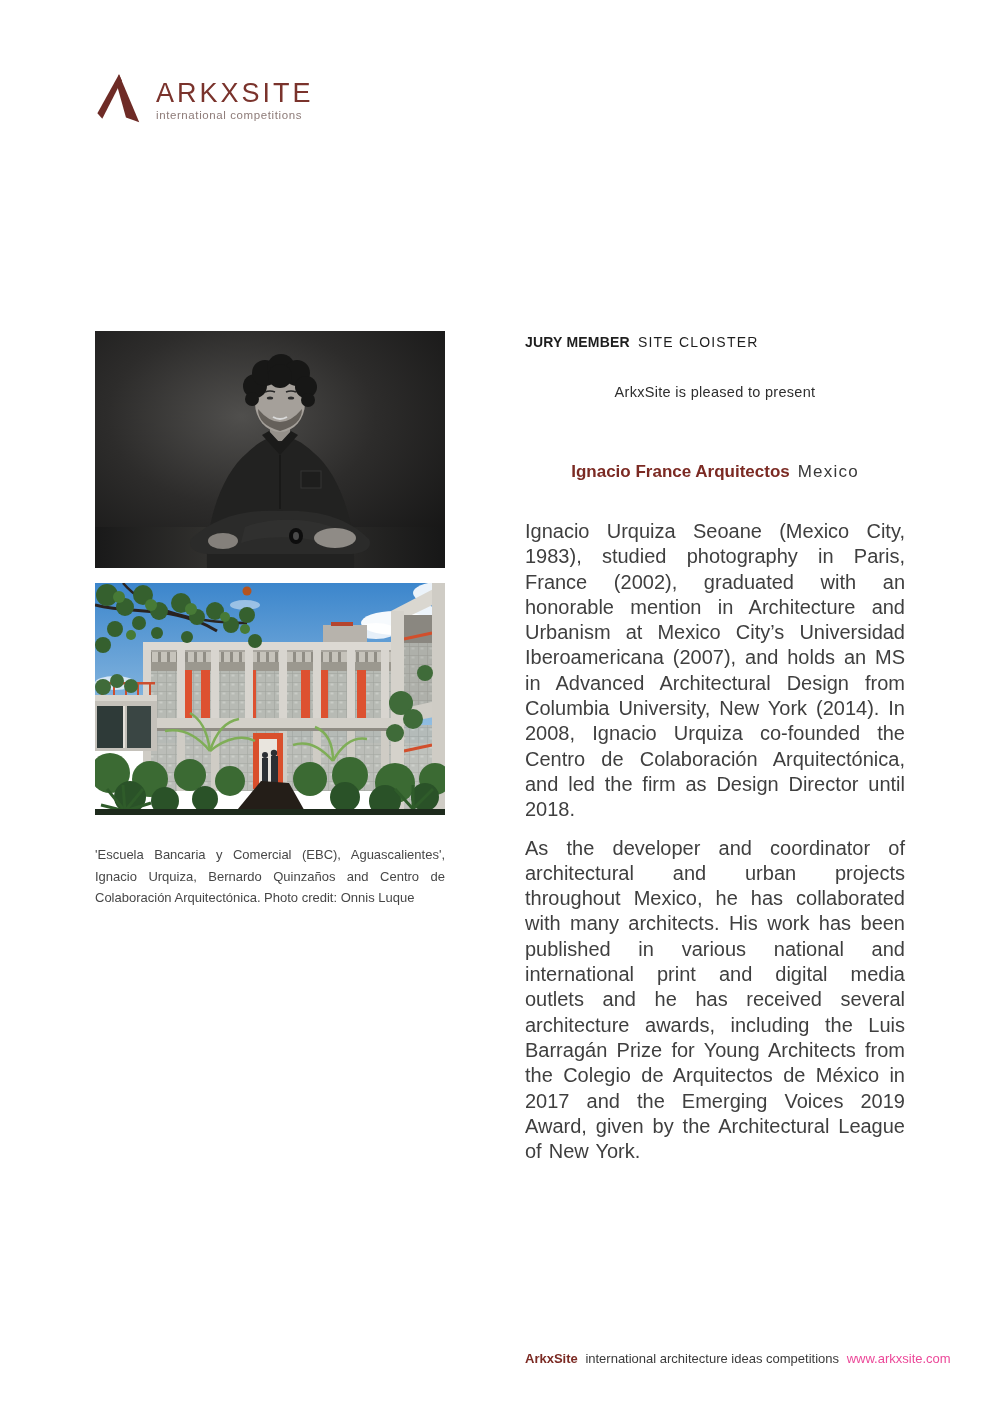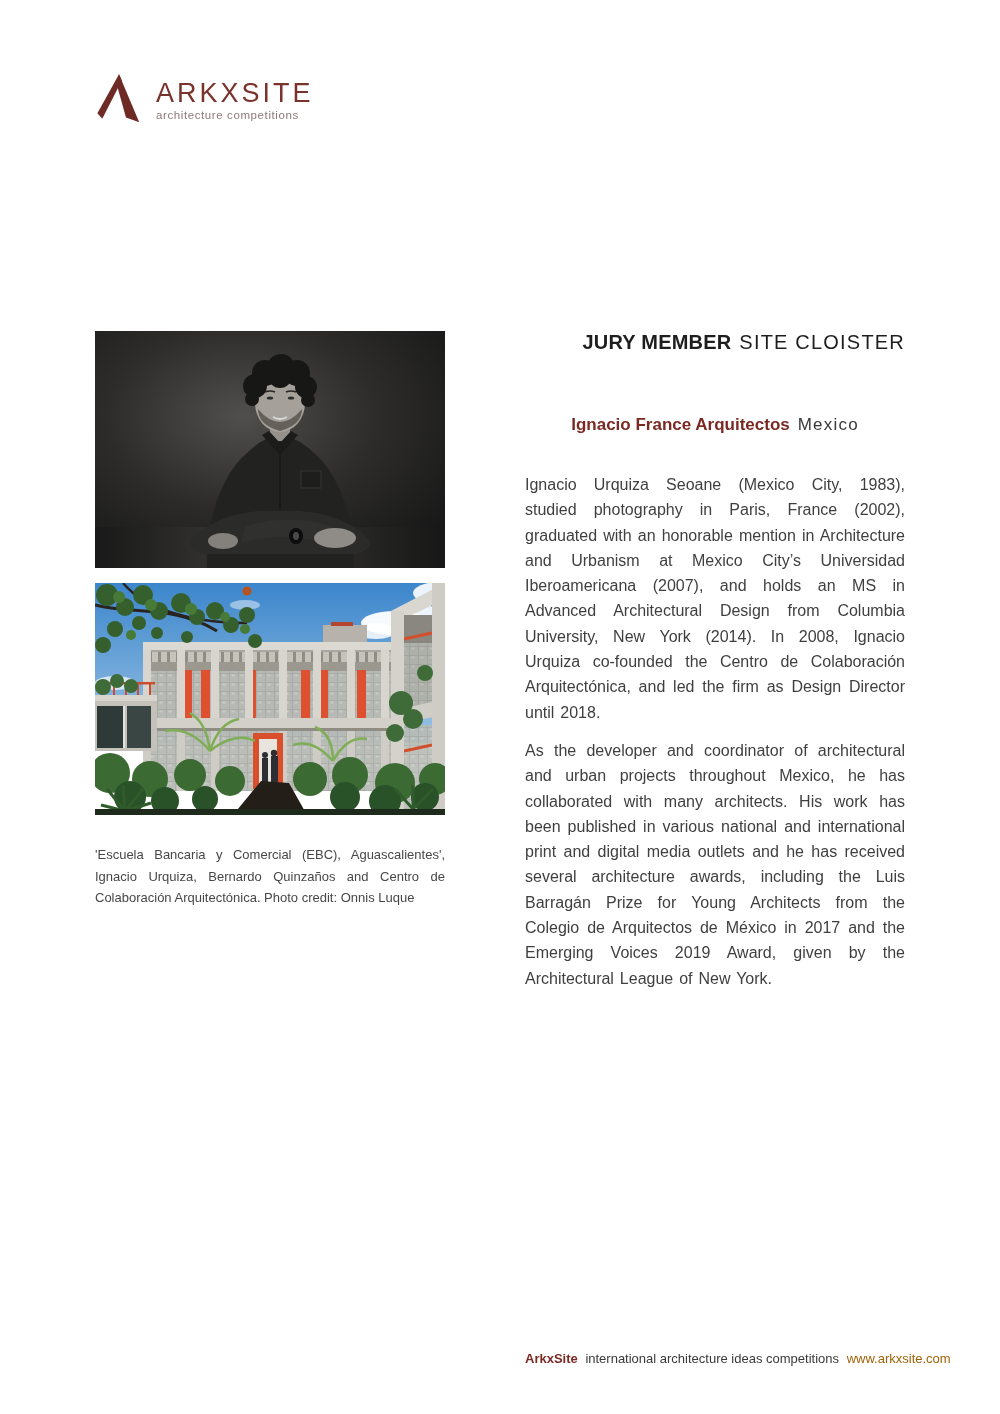--- a/index.html
+++ b/index.html
@@ -25,60 +25,60 @@
   .photo{display:block;width:350px;}
   .photo.building{margin-top:15px;}
   .caption{
     margin-top:29px;
     font-size:13px;line-height:21.5px;color:#474747;
     text-align:justify;
   }
   
   .right-col{position:absolute;left:525px;top:331px;width:380px;}
   .heading{
-    text-align:right;font-size:20px;color:#1e1e1e;line-height:22px;white-space:nowrap;
+    text-align:left;font-size:14px;color:#1e1e1e;line-height:22px;white-space:nowrap;
   }
   .heading .bold{font-weight:700;letter-spacing:0.2px;}
   .heading .regular{font-weight:400;letter-spacing:1.2px;margin-left:8px;}
   .intro{
     text-align:center;font-size:14.5px;color:#2e2e2e;margin-top:31px;letter-spacing:0.3px;
   }
   .jury-title{
     text-align:center;font-size:17px;margin-top:62px;white-space:nowrap;
   }
   .jury-title .name{font-weight:700;color:#7b2a23;}
   .jury-title .country{font-weight:400;color:#383838;letter-spacing:1.2px;margin-left:8px;}
   .bio{margin-top:37px;}
   .bio p{
     margin:0 0 13px 0;
-    font-size:16px;line-height:25.3px;color:#3f3f3f;
+    font-size:20px;line-height:25.3px;color:#3f3f3f;
     text-align:justify;word-spacing:1.5px;
   }
   
   .footer{
     position:absolute;left:525px;top:1351px;width:380px;
     text-align:right;font-size:13px;color:#3a3a3a;white-space:nowrap;
   }
   .footer .brand{font-weight:700;color:#7b2a23;}
   .footer .tagline{margin:0 4px;}
-  .footer .url{color:#a16207;text-decoration:none;}
+  .footer .url{color:#ec4899;text-decoration:none;}
 </style>
 </head>
 <body>
 
 <div class="page">
 
   <div class="logo">
     <svg class="logo-mark" viewBox="0 0 66 76">
       <path d="M33 1 L62 70 L43 63 L29 13 Z" fill="#6e2b26"></path>
       <path d="M33 1 L37 10 L9 65 L2 57 Z" fill="#6e2b26"></path>
     </svg>
     <div class="logo-textblock">
       <div class="logo-word">ARKXSITE</div>
-      <div class="logo-tagline">architecture competitions</div>
+      <div class="logo-tagline">international competitions</div>
     </div>
   </div>
 
   <div class="left-col">
 
     <svg class="photo" viewBox="0 0 350 237">
       <defs>
         <radialGradient id="pbg" cx="0.42" cy="0.36" r="0.85">
           <stop offset="0" stop-color="#504f4d"></stop>
           <stop offset="0.45" stop-color="#2d2c2b"></stop>
@@ -327,20 +327,21 @@
       </g>
     </svg>
 
     <div class="caption">'Escuela Bancaria y Comercial (EBC), Aguascalientes', Ignacio Urquiza, Bernardo Quinzaños and Centro de Colaboración Arquitectónica. Photo credit: Onnis Luque</div>
   </div>
 
   <div class="right-col">
     <div class="heading">
       <span class="bold">JURY MEMBER</span><span class="regular">SITE CLOISTER</span>
     </div>
+    <div class="intro">ArkxSite is pleased to present</div>
     <div class="jury-title">
       <span class="name">Ignacio France Arquitectos</span><span class="country">Mexico</span>
     </div>
     <div class="bio">
       <p>Ignacio Urquiza Seoane (Mexico City, 1983), studied photography in Paris, France (2002), graduated with an honorable mention in Architecture and Urbanism at Mexico City’s Universidad Iberoamericana (2007), and holds an MS in Advanced Architectural Design from Columbia University, New York (2014).  In 2008, Ignacio Urquiza co-founded the Centro de Colaboración Arquitectónica, and led the firm as Design Director until 2018.</p>
       <p>As the developer and coordinator of architectural and urban projects throughout Mexico, he has collaborated with many architects.  His work has been published in various national and international print and digital media outlets and he has received several architecture awards, including the Luis Barragán Prize for Young Architects from the Colegio de Arquitectos de México in 2017 and the Emerging Voices 2019 Award, given by the Architectural League of New York.</p>
     </div>
   </div>
 
   <div class="footer">

